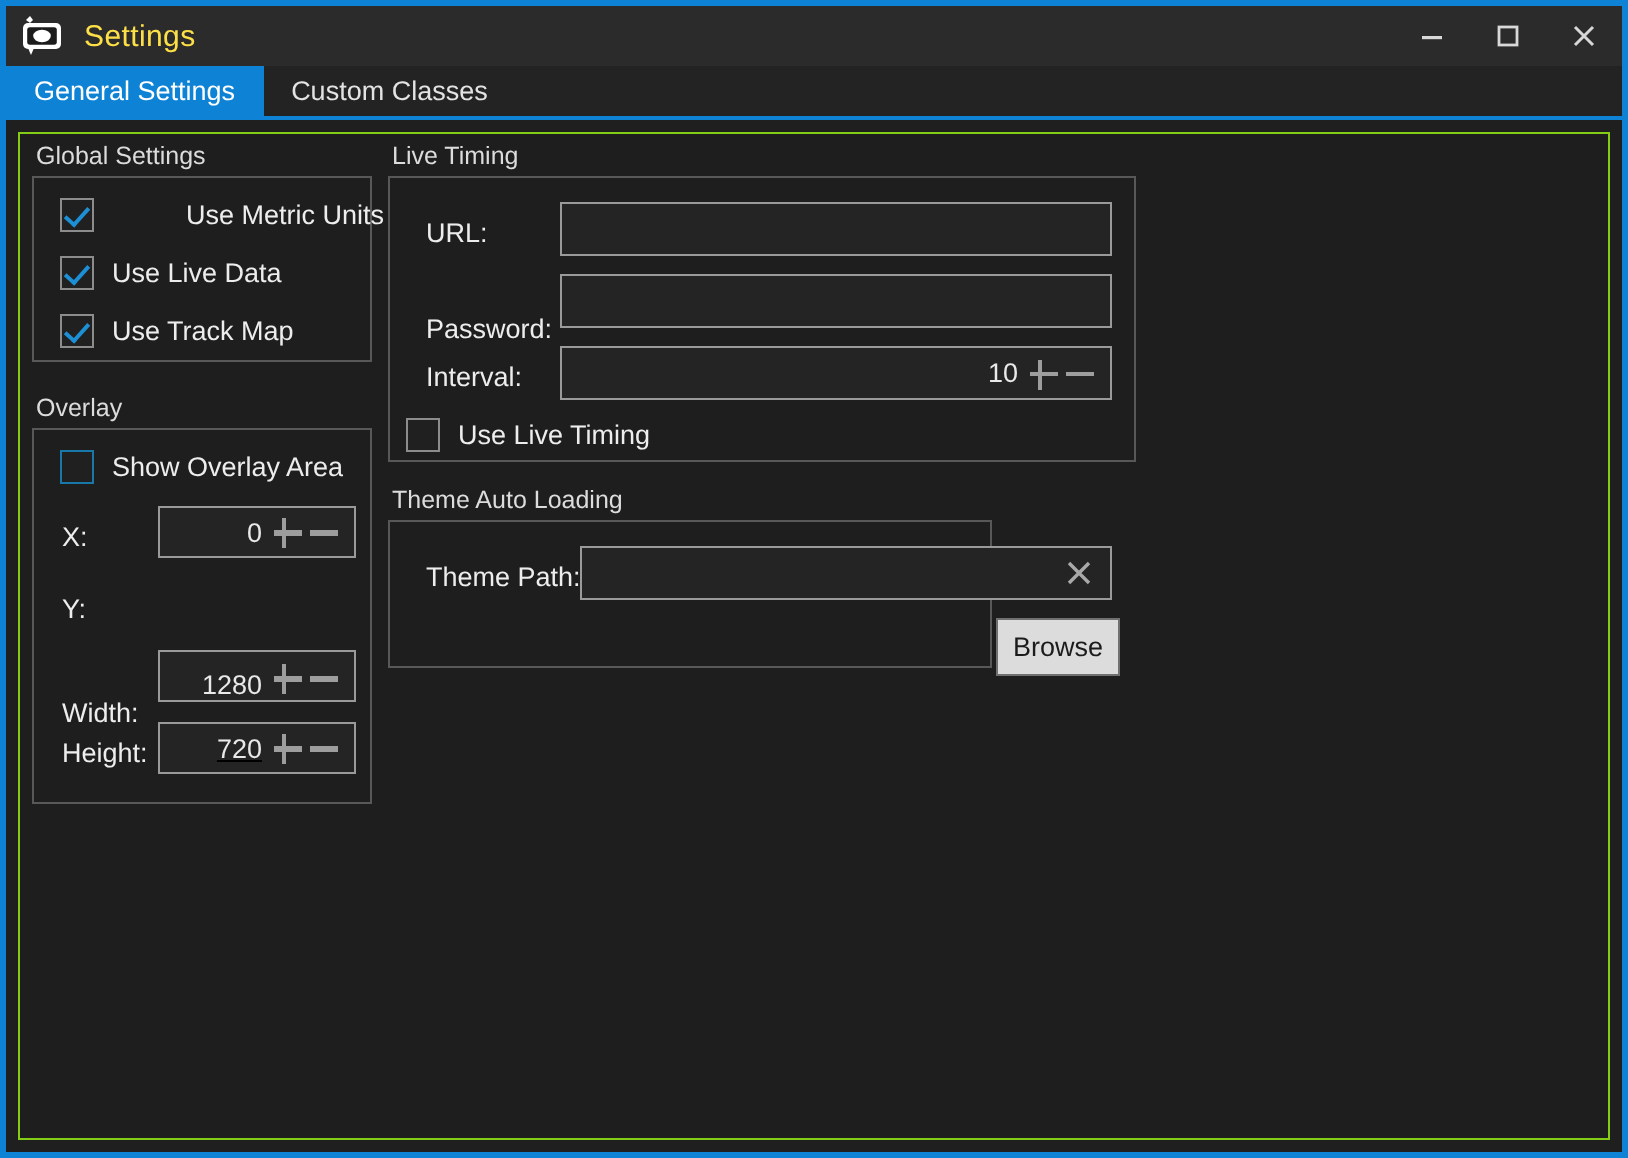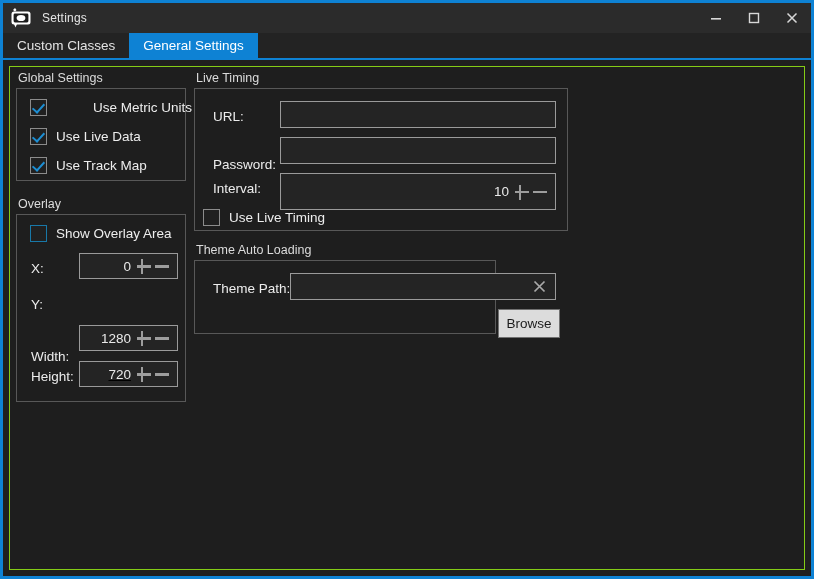--- a/index.html
+++ b/index.html
@@ -37,22 +37,22 @@
     position: relative;
   }
   #app-icon {
     width: 22px; height: 22px;
     margin-left: 7px;
     flex: 0 0 22px;
     position: relative;
   }
   #title-text {
     margin-left: 10px;
-    color: #e5e5e5;
-    font-size: 12px;
+    color: #fde047;
+    font-size: 15px;
     letter-spacing: .2px;
   }
   .wbtn {
     position: absolute;
     top: 0;
     width: 38px;
     height: 30px;
     display: flex;
     align-items: center;
     justify-content: center;
@@ -263,22 +263,22 @@
         </svg>
     </div>
     <div class="wbtn" id="btn-close">
       <svg width="12" height="12" viewBox="0 0 12 12">
         <path d="M1.5 1.5 L10.5 10.5 M10.5 1.5 L1.5 10.5" stroke="#d8d8d8" stroke-width="1.5"></path>
       </svg>
     </div>
   </div>
 
   <div id="tabstrip">
+    <div class="tab active">General Settings</div>
     <div class="tab">Custom Classes</div>
-    <div class="tab active">General Settings</div>
   </div>
 
   <div id="content">
 
     <div class="group" style="left:6px; top:4px; width:170px; height:110px;">
       <div class="group-title">Global Settings</div>
       <div class="group-body">
 
         <div class="cbrow" style="left:13px; top:10px;gap:37px;">
           <span class="cbox checked"></span>
@@ -310,21 +310,21 @@
         <div class="flabel" style="left:14px; top:46px;">X:</div>
         <div class="spin" style="left:62px; top:38px; width:99px; height:26px;">
           <span class="sval">0</span>
           <span class="sbtn plus"></span>
           <span class="sbtn"></span>
         </div>
 
         <div class="flabel" style="left:14px; top:82px;">Y:</div>
 
         <div class="flabel" style="left:14px; top:134px;">Width:</div>
-        <div class="spin" style="left:62px; top:110px; width:99px; height:26px;">
+        <div class="spin" style="left:62px; top:110px; width:99px; height:26px;align-items:flex-end;">
           <span class="sval">1280</span>
           <span class="sbtn plus"></span>
           <span class="sbtn"></span>
         </div>
 
         <div class="flabel" style="left:14px; top:154px;">Height:</div>
         <div class="spin" style="left:62px; top:146px; width:99px; height:26px;text-decoration:underline;">
           <span class="sval">720</span>
           <span class="sbtn plus"></span>
           <span class="sbtn"></span>
@@ -337,21 +337,21 @@
       <div class="group-title">Live Timing</div>
       <div class="group-body">
 
         <div class="flabel" style="left:18px; top:20px;">URL:</div>
         <input class="tinput" style="left: 85px; top: 12px; width: 276px; height: 27px;" type="text" placeholder="">
 
         <div class="flabel" style="left:18px; top:68px;text-align:right;">Password:</div>
         <input class="tinput" style="left: 85px; top: 48px; width: 276px; height: 27px;" type="password" placeholder="">
 
         <div class="flabel" style="left:18px; top:92px;">Interval:</div>
-        <div class="spin" style="left:85px; top:84px; width:276px; height:37px;">
+        <div class="spin" style="left:85px; top:84px; width:276px; height:27px;">
           <span class="sval">10</span>
           <span class="sbtn plus"></span>
           <span class="sbtn"></span>
         </div>
 
         <div class="cbrow" style="left:8px; top:120px;">
           <span class="cbox"></span>
           <span class="cblabel">Use Live Timing</span>
         </div>
 

